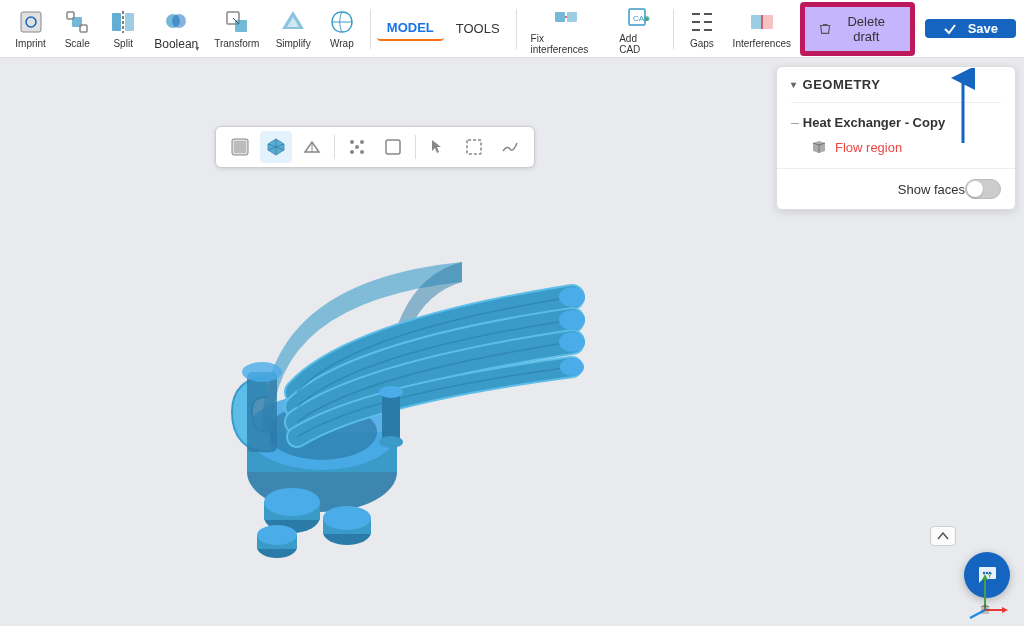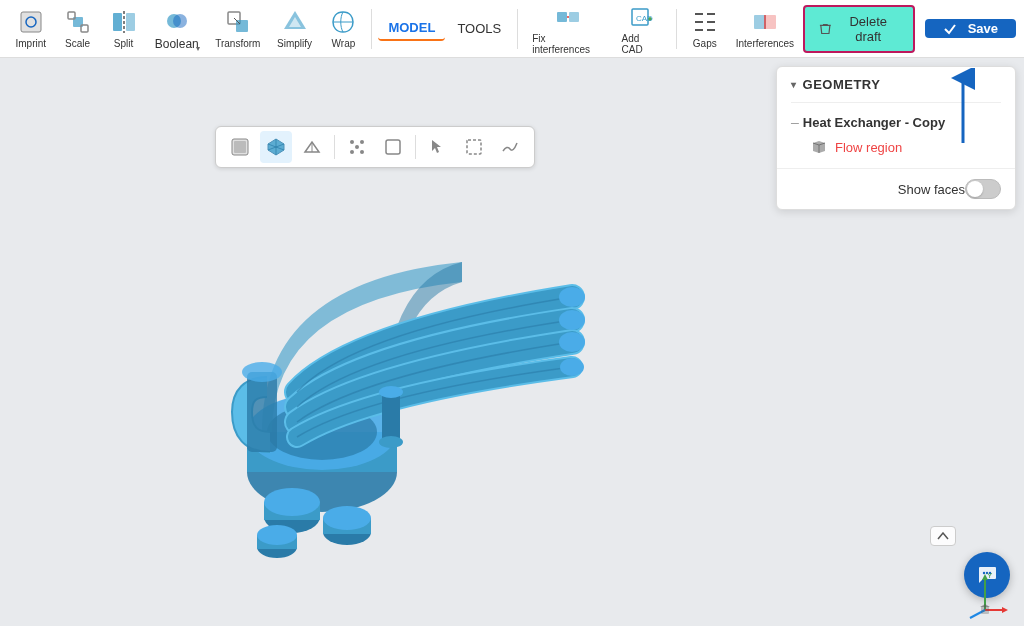--- a/index.html
+++ b/index.html
@@ -63,23 +63,23 @@
       margin-left: auto;
       display: flex;
       align-items: center;
       gap: 10px;
     }
     .btn-delete-draft {
       display: flex;
       align-items: center;
       gap: 6px;
       padding: 7px 14px;
-      border: 2px solid #be185d;
+      border: 5px solid #be185d;
       border-radius: 4px;
-      background: #5eead4;
+      background: #c4b5fd;
       cursor: pointer;
       font-size: 13px;
       color: #333;
     }
     .btn-save {
       display: flex;
       align-items: center;
       gap: 11px;
       padding: 2px 18px;
       border: none;

